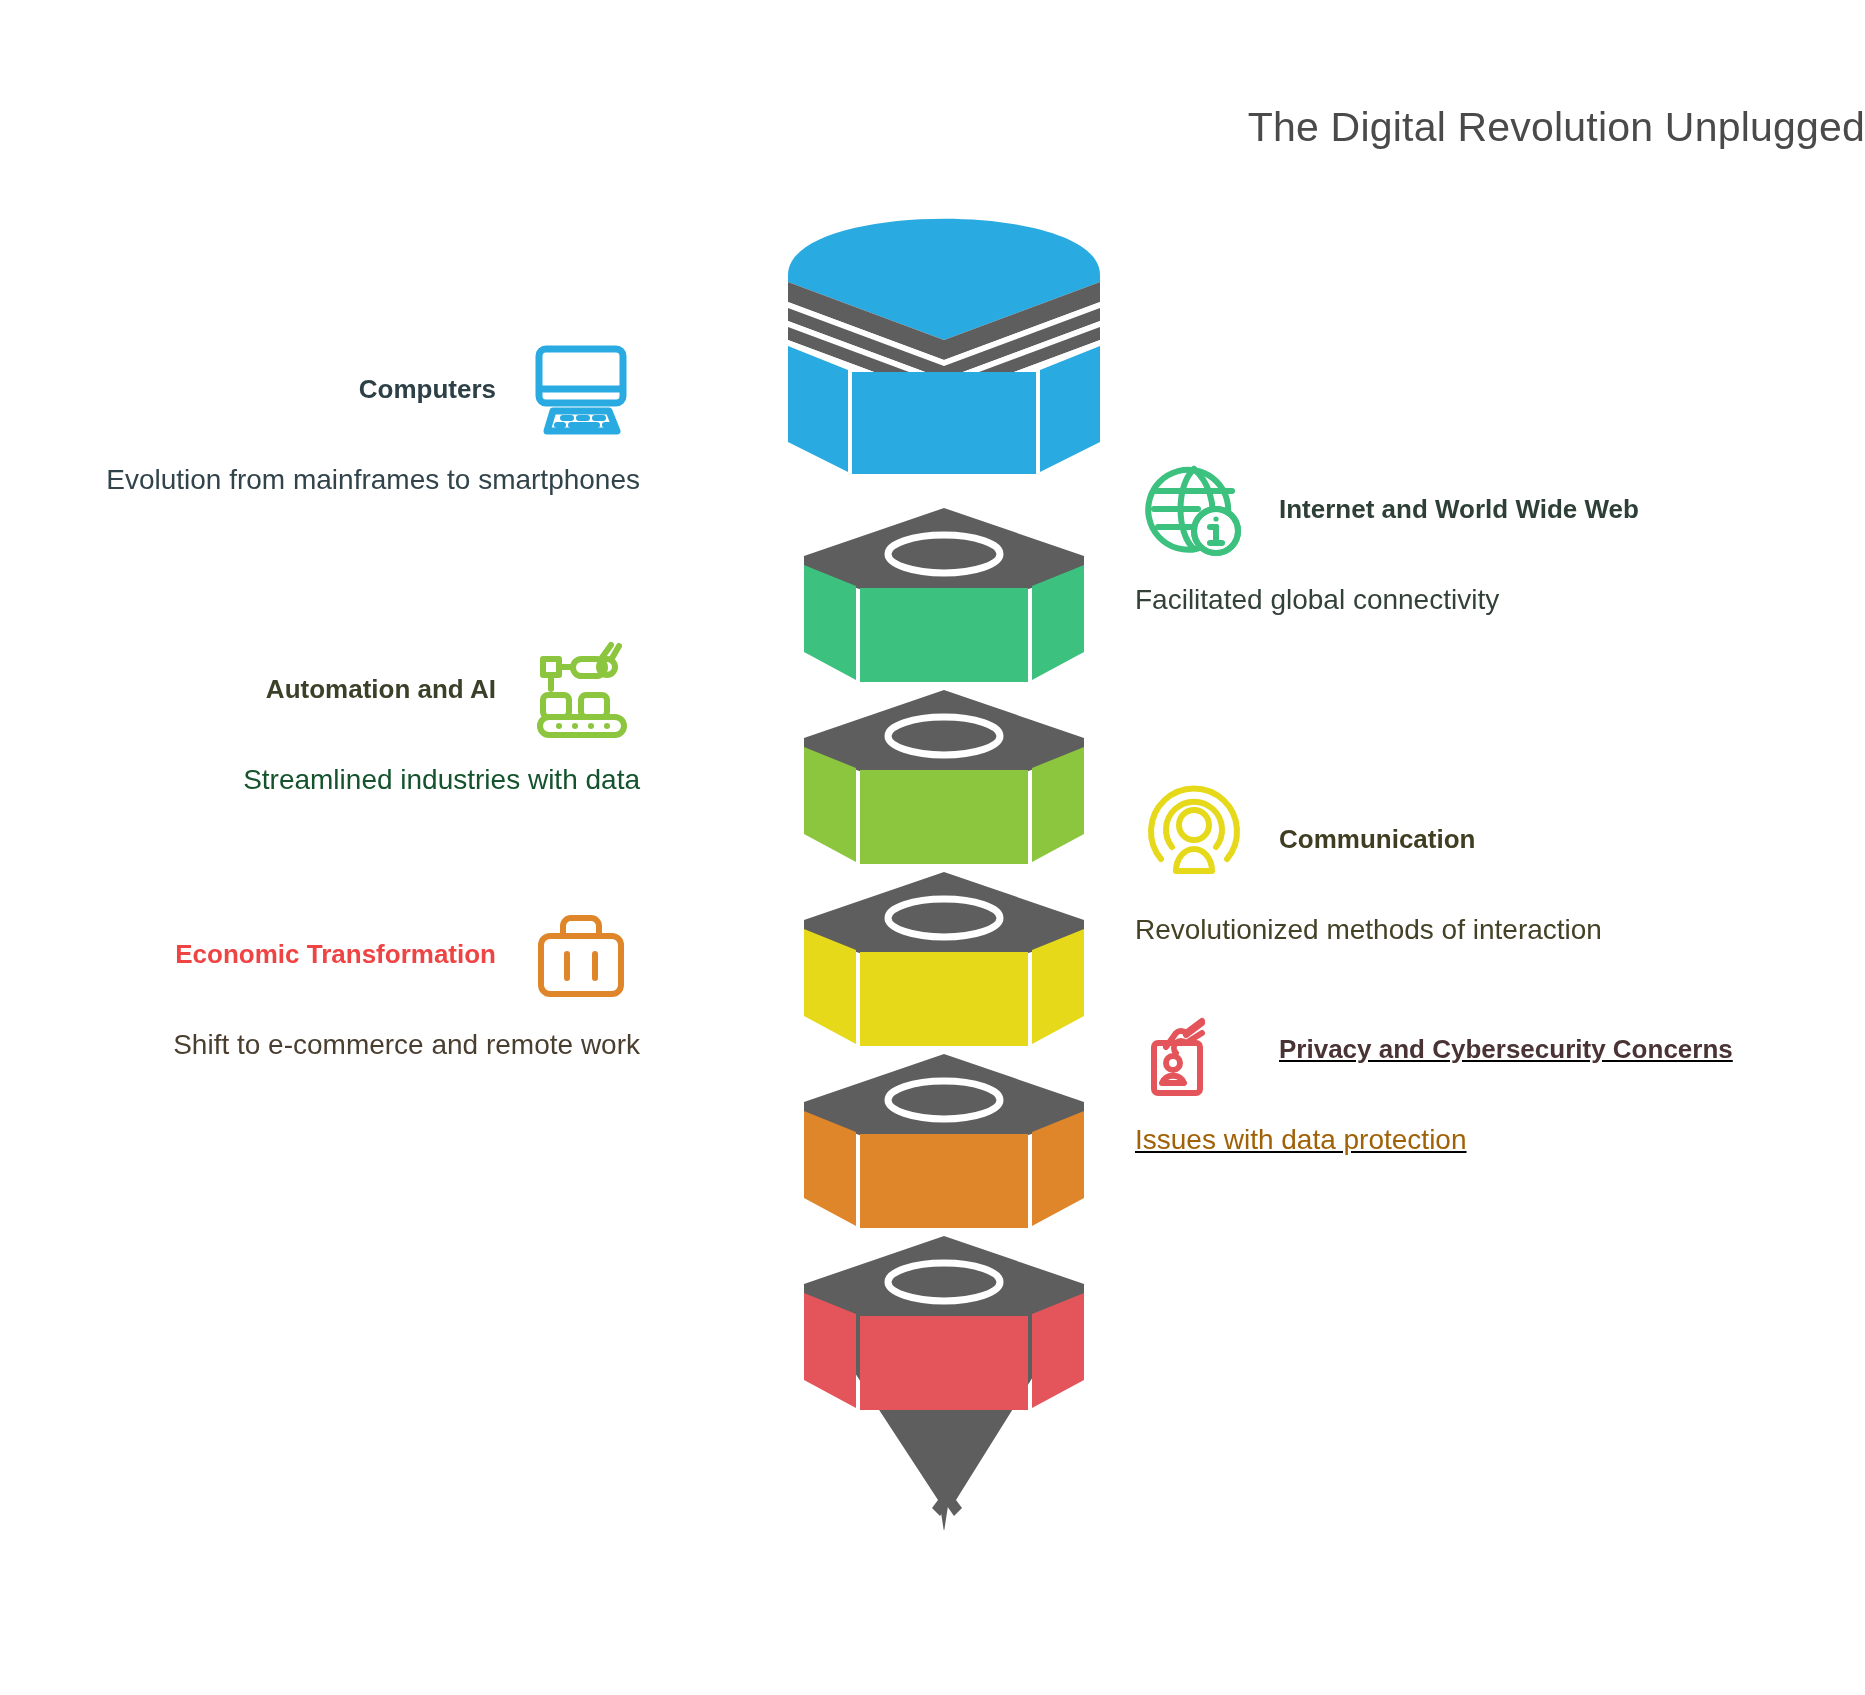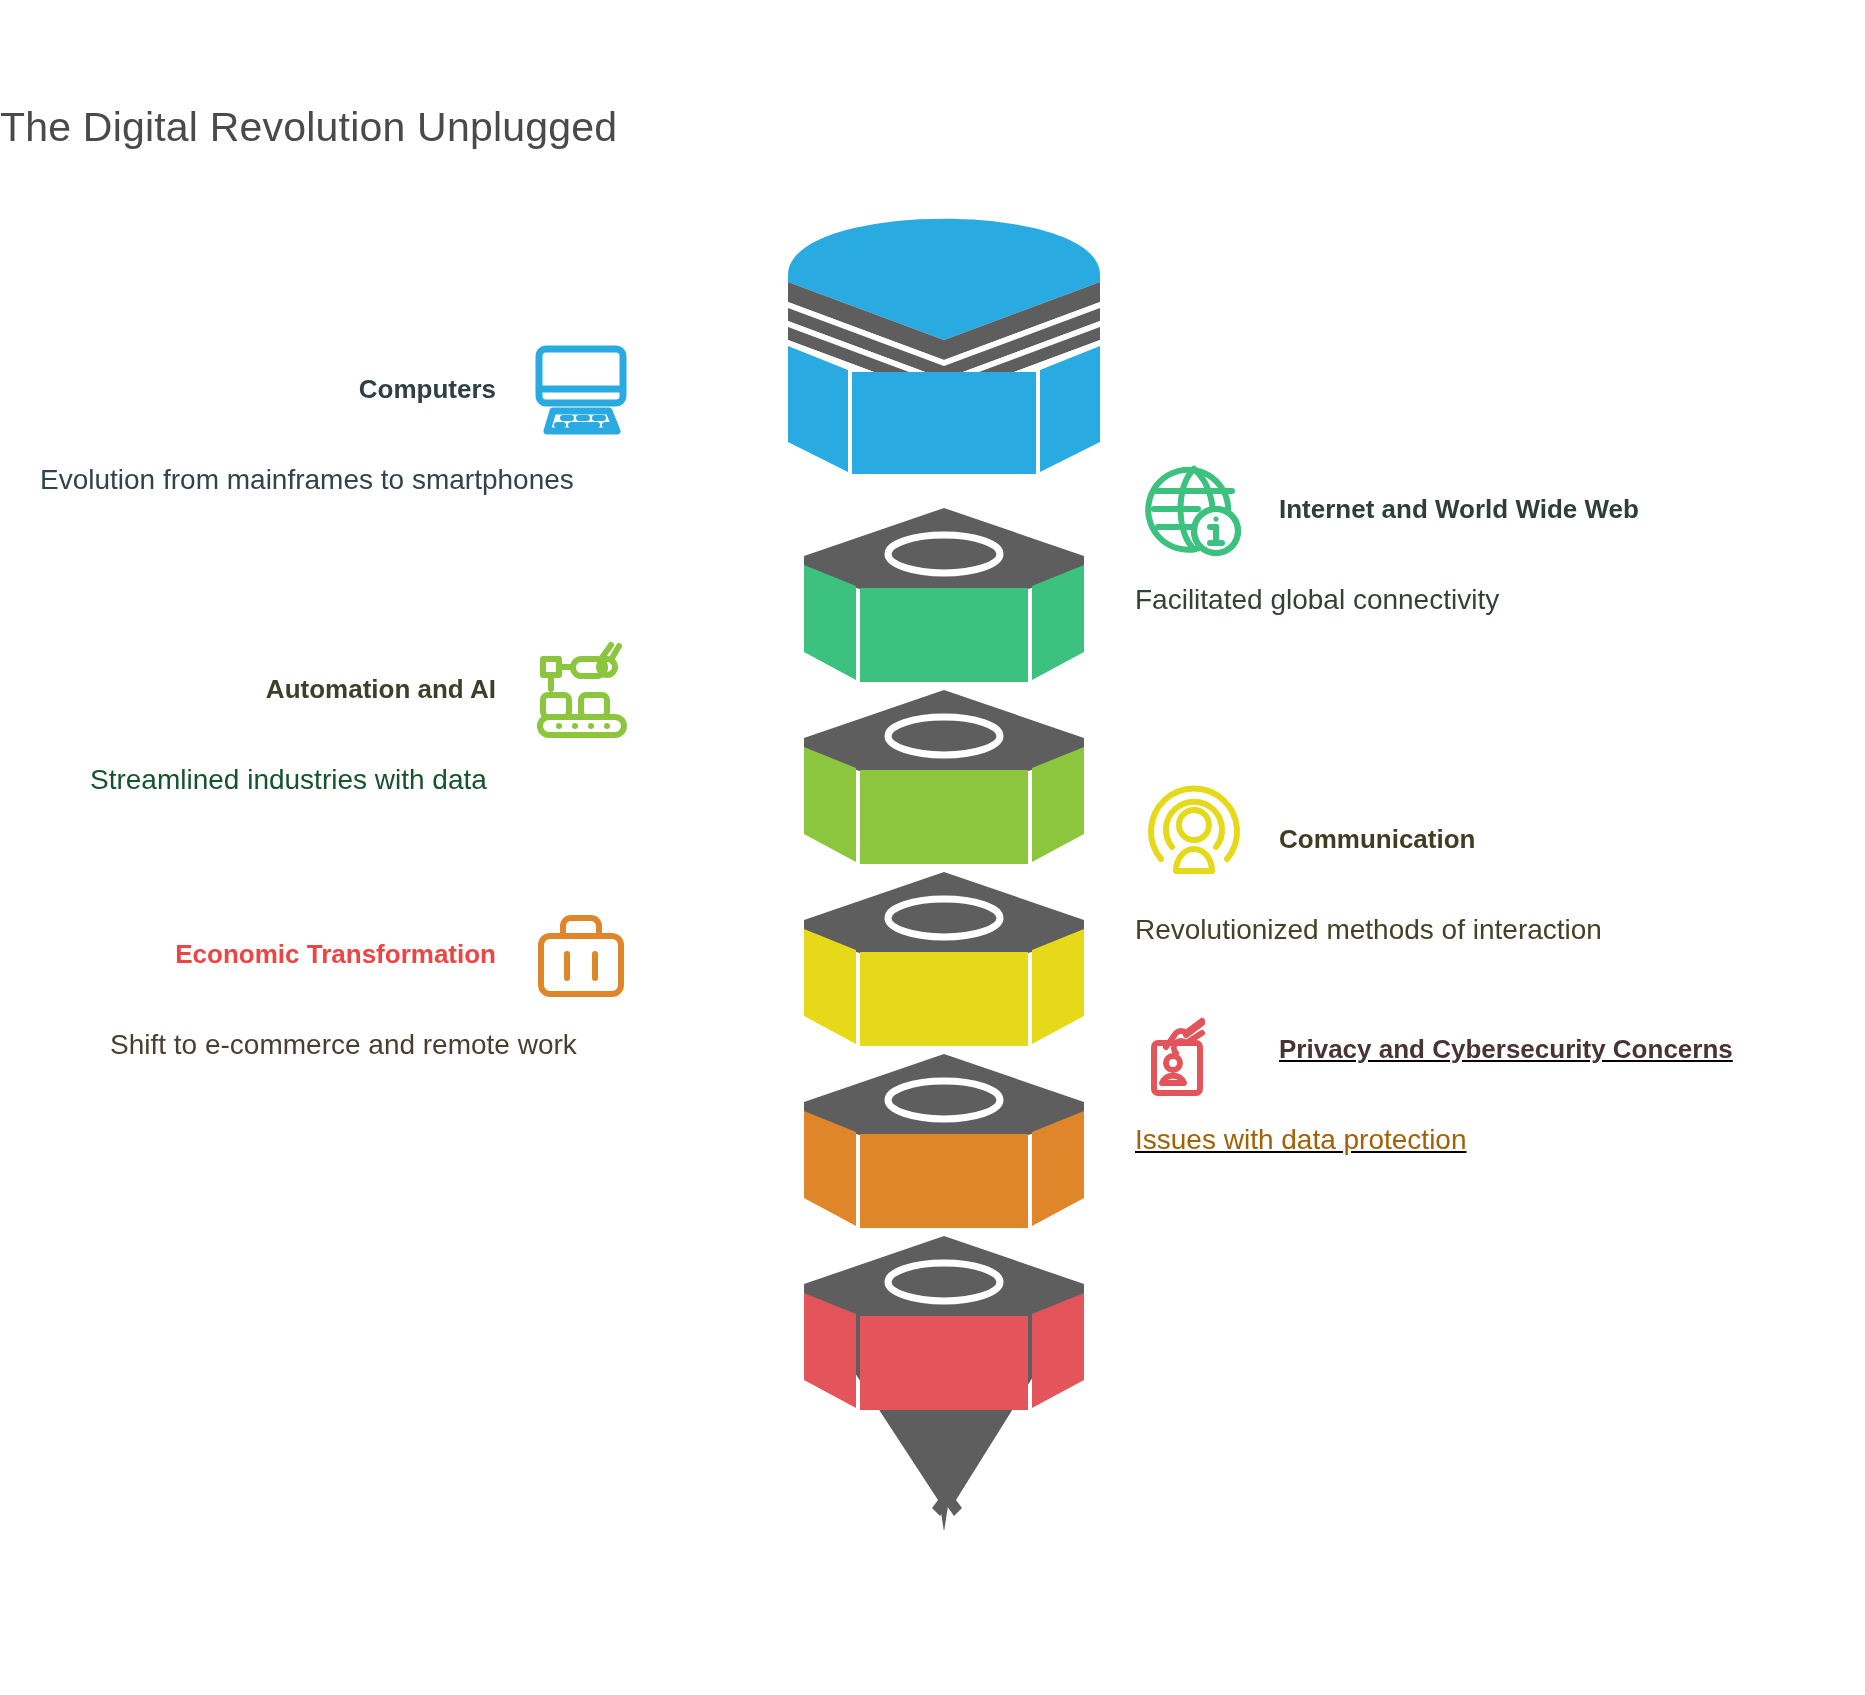--- a/index.html
+++ b/index.html
@@ -15,21 +15,21 @@
     font-family: "Liberation Sans", sans-serif;
     -webkit-font-smoothing: antialiased;
   }
 
   
   #title {
     position: absolute;
     top: 104px;
     left: 0;
     width: 1865px;
-    text-align: left;
+    text-align: right;
     font-size: 41px;
     font-weight: 400;
     color: #4a4a4a;
     letter-spacing: 0.2px;
   }
 
   
   #funnel {
     position: absolute;
     left: 744px;
@@ -58,21 +58,21 @@
   }
   .entry-left .entry-heading { text-align: right; }
   .entry-right .entry-heading { text-align: right; }
 
   .entry-desc {
     font-size: 28px;
     font-weight: 400;
     line-height: 1.32;
     margin-top: 14px;
   }
-  .entry-left .entry-desc { }
+  .entry-left .entry-desc { text-align: right; }
   .entry-right .entry-desc { text-align: left; }
 
   .entry-icon {
     width: 118px;
     height: 118px;
     flex: 0 0 118px;
     display: flex;
     align-items: center;
     justify-content: center;
   }

